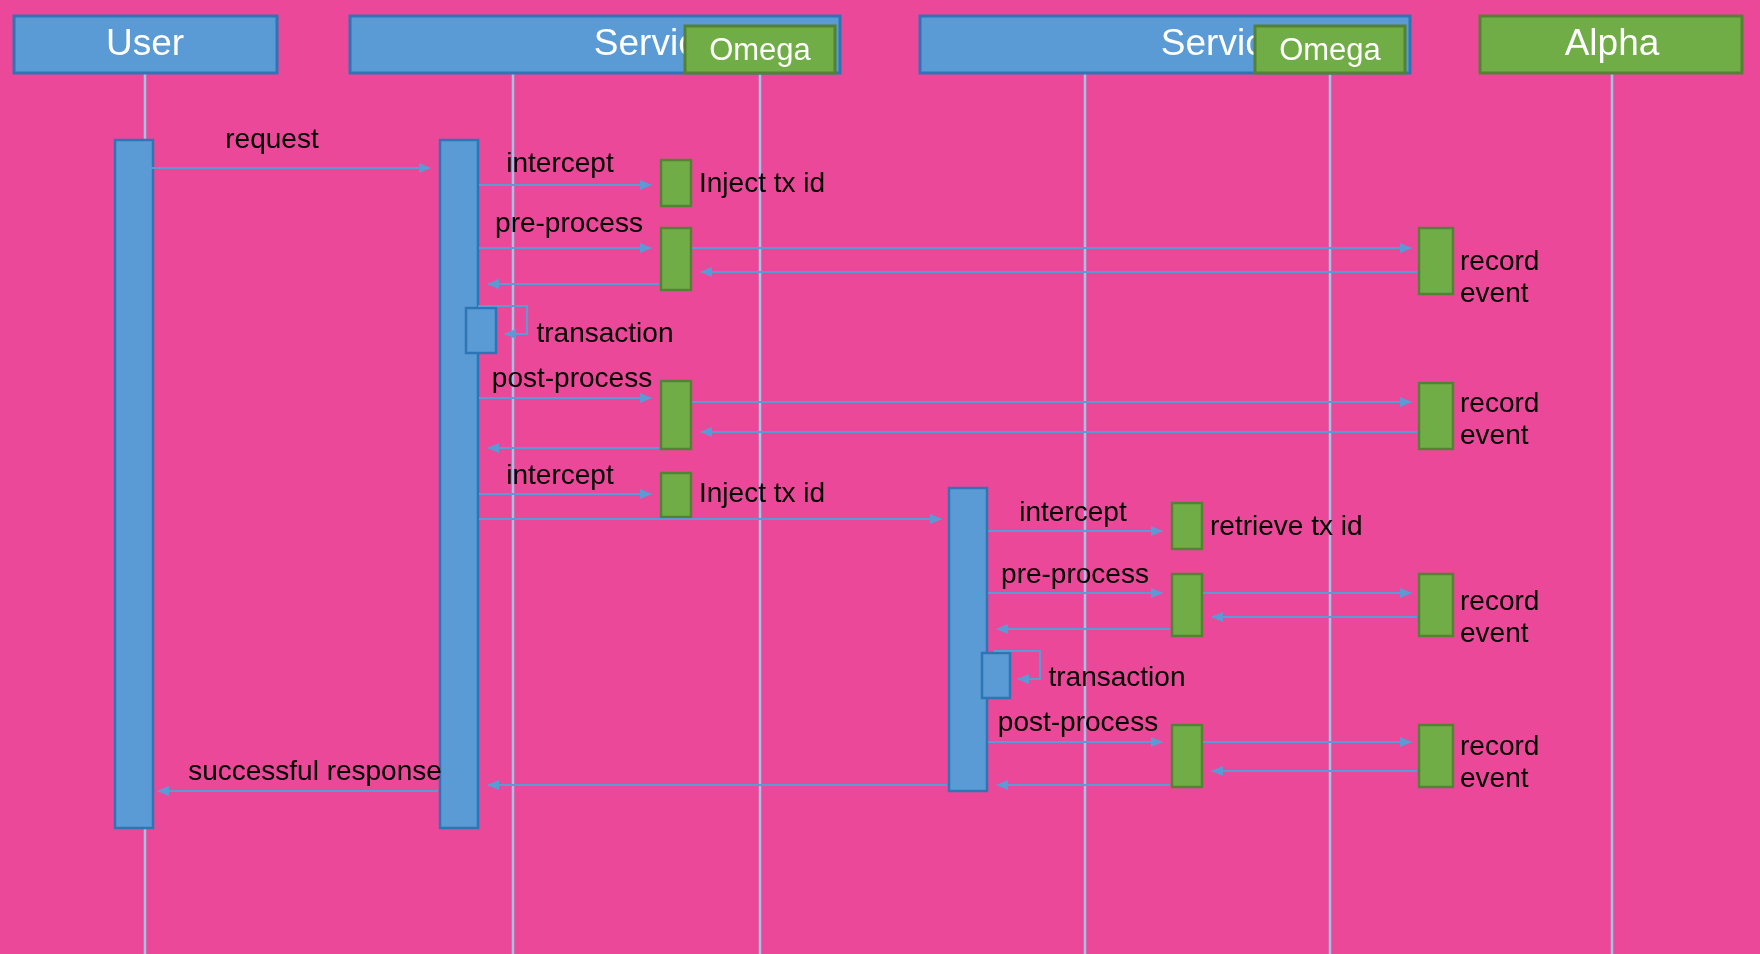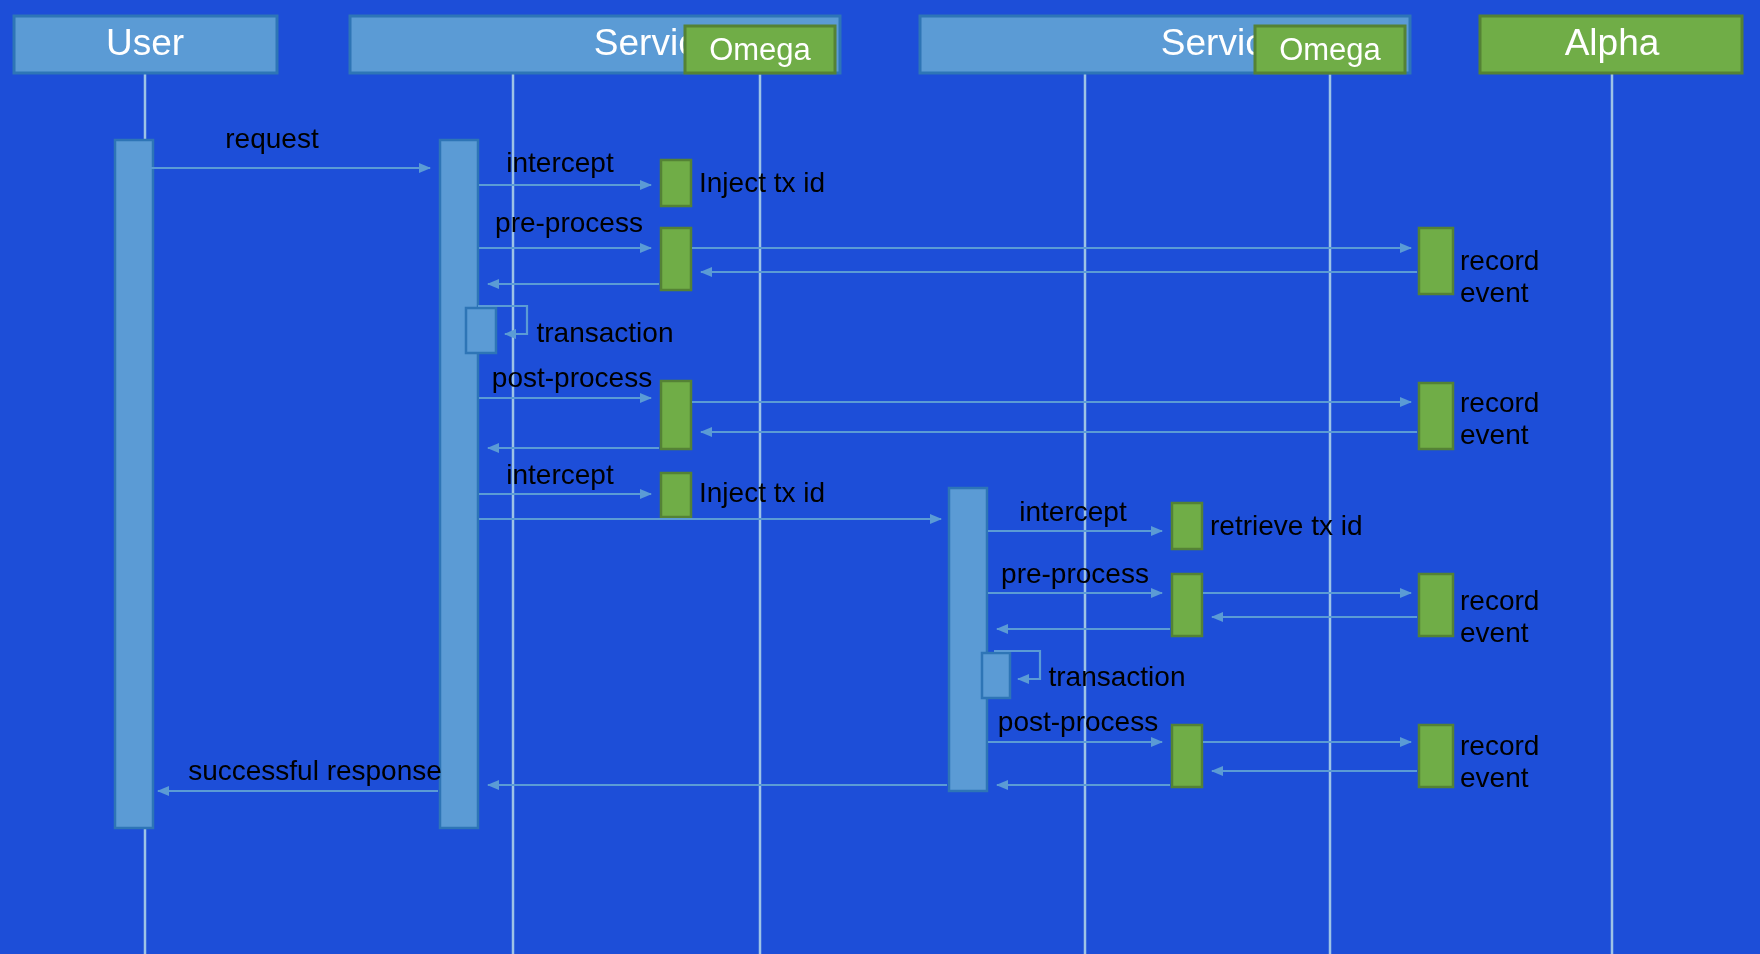--- a/index.html
+++ b/index.html
@@ -1,17 +1,17 @@
 <!DOCTYPE html>
 <html><head>
 <meta charset="utf-8">
 <style>
   html,body{margin:0;padding:0;background:#ffffff;}
   body{font-family:"Liberation Sans","DejaVu Sans",sans-serif;}
-  #stage{position:relative;width:1760px;height:954px;background:#1d4ed8;overflow:hidden;}
+  #stage{position:relative;width:1760px;height:954px;background:#ec4899;overflow:hidden;}
   svg#diagram{position:absolute;left:0;top:0;width:1760px;height:954px;}
   .hdr-text{fill:#ffffff;font-family:"Liberation Sans","DejaVu Sans",sans-serif;font-size:37px;}
   .hdr-text-sm{fill:#ffffff;font-family:"Liberation Sans","DejaVu Sans",sans-serif;font-size:31px;}
   .msg-text{fill:#000000;font-family:"Liberation Sans","DejaVu Sans",sans-serif;font-size:28px;}
   .note-text{fill:#000000;font-family:"Liberation Sans","DejaVu Sans",sans-serif;font-size:28px;}
 </style>
 </head>
 <body>
 
 <div id="stage">

